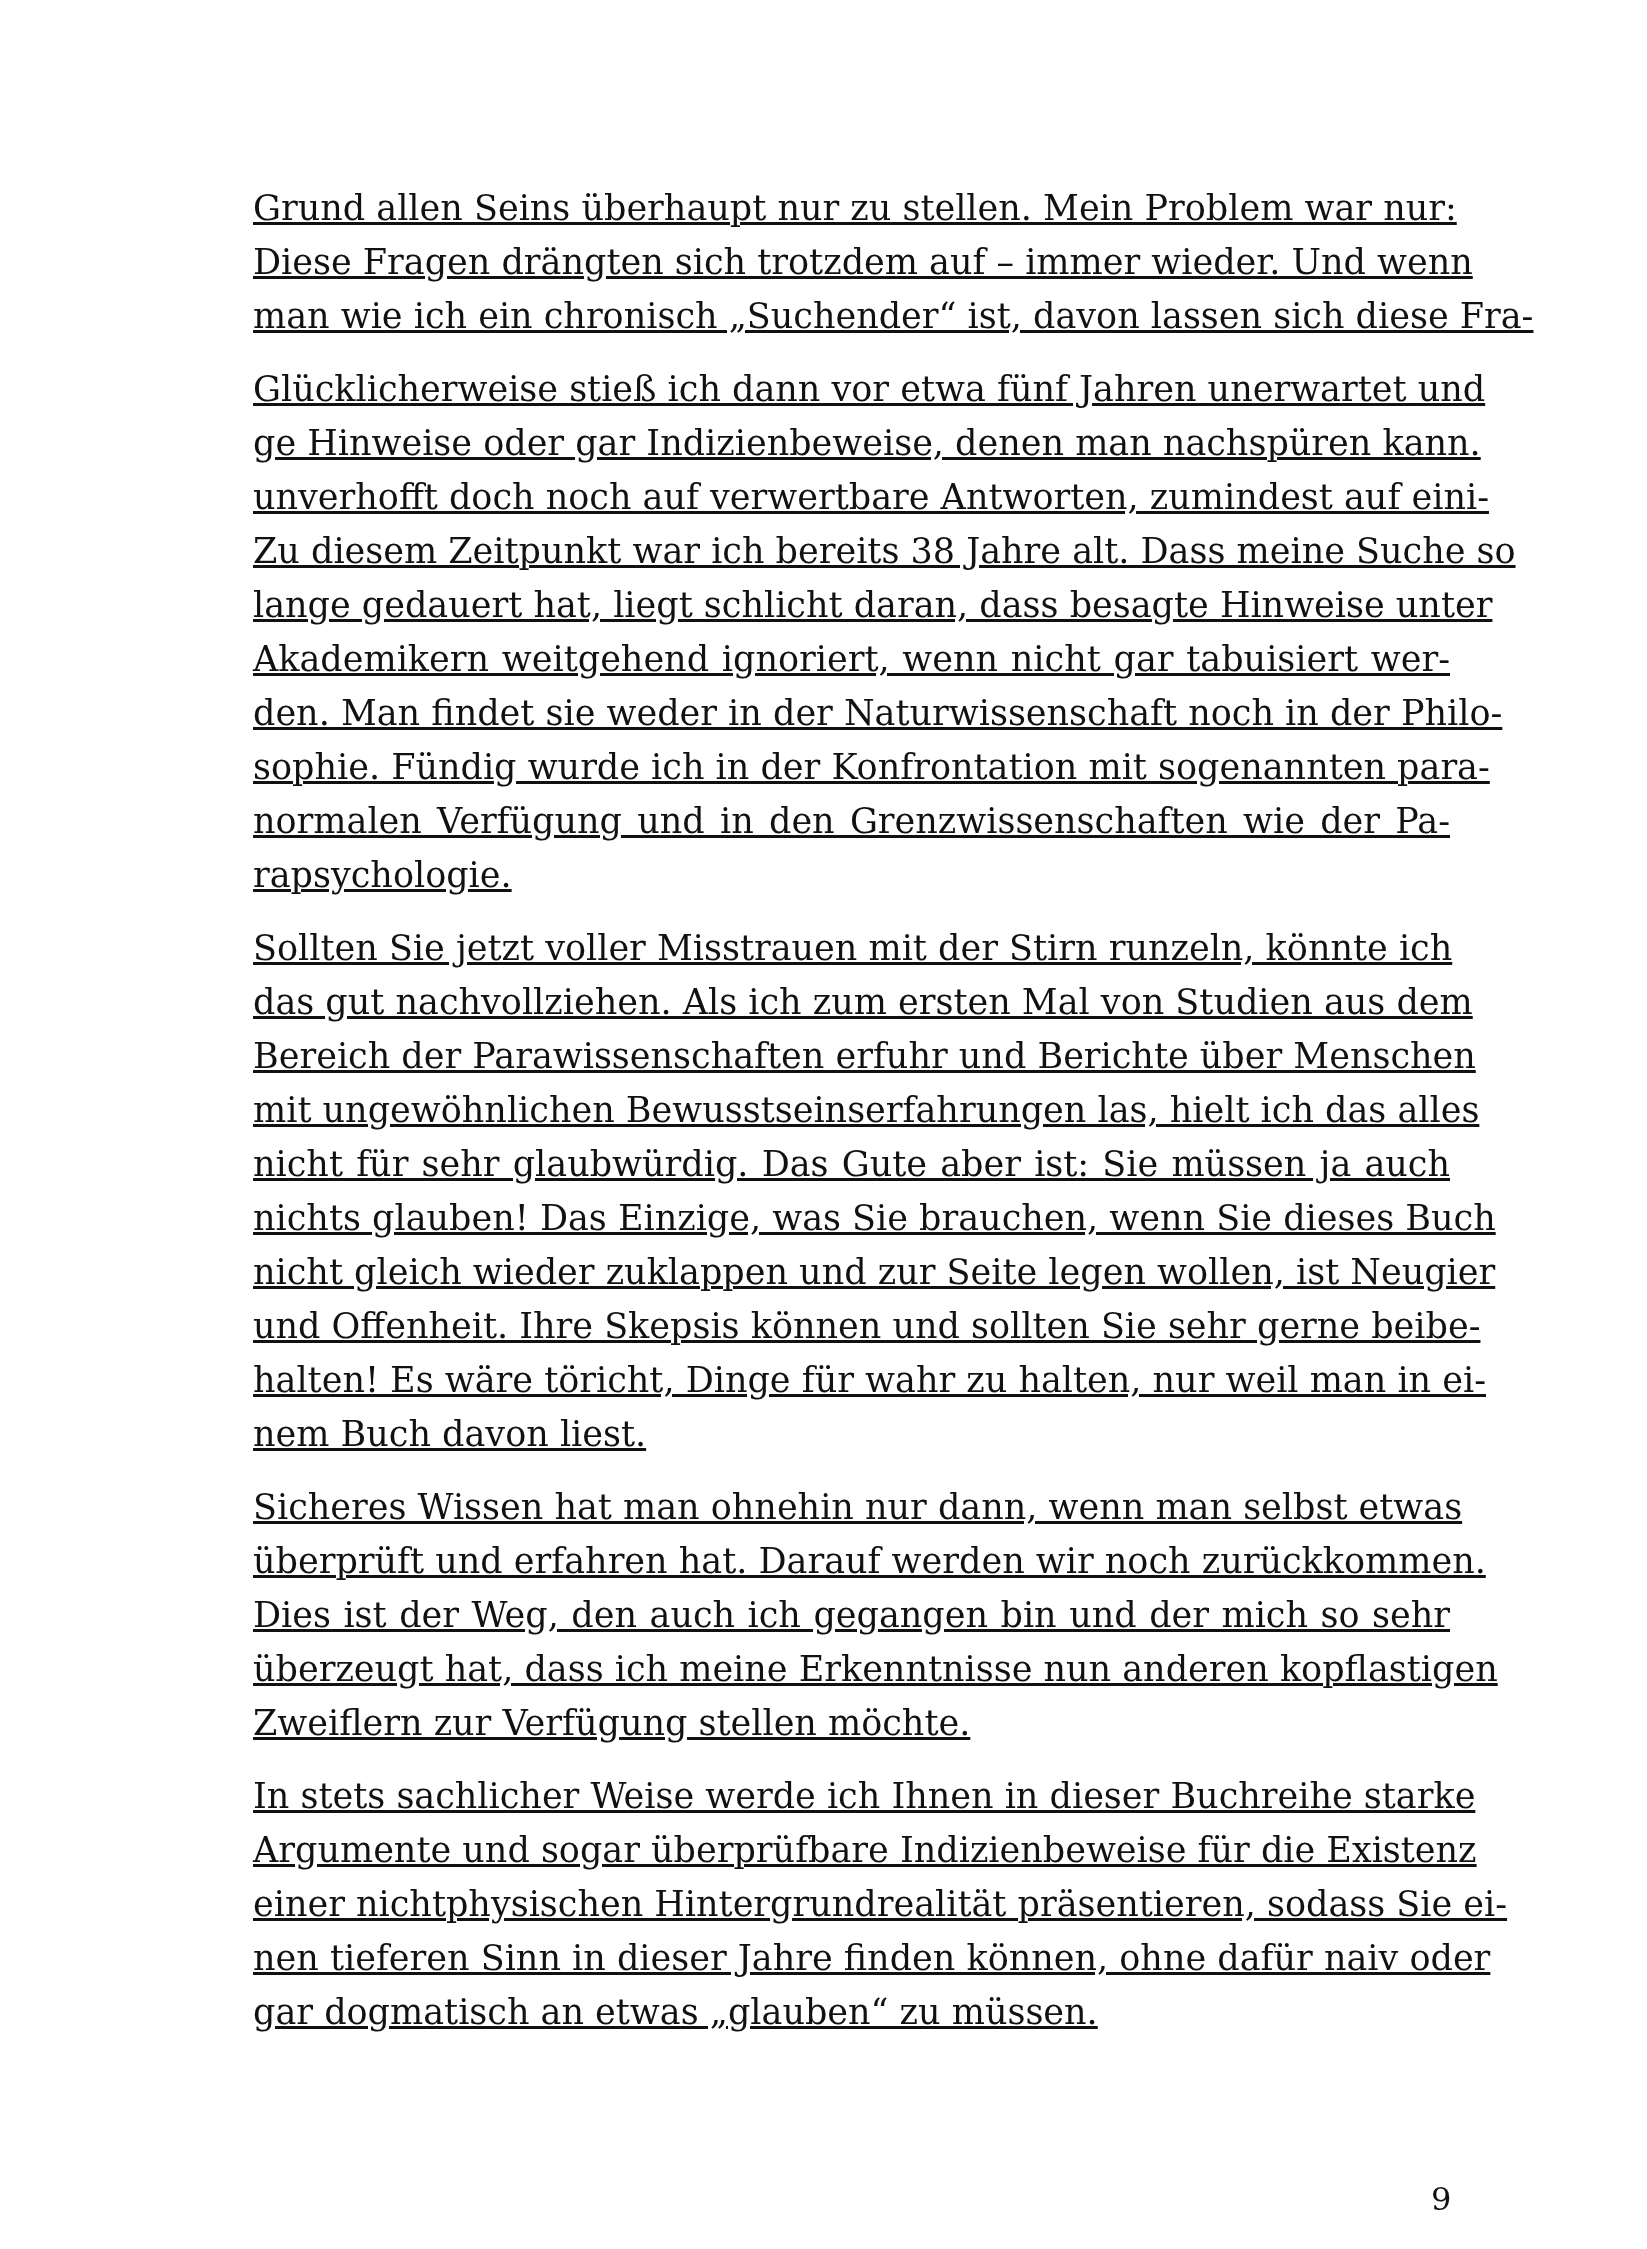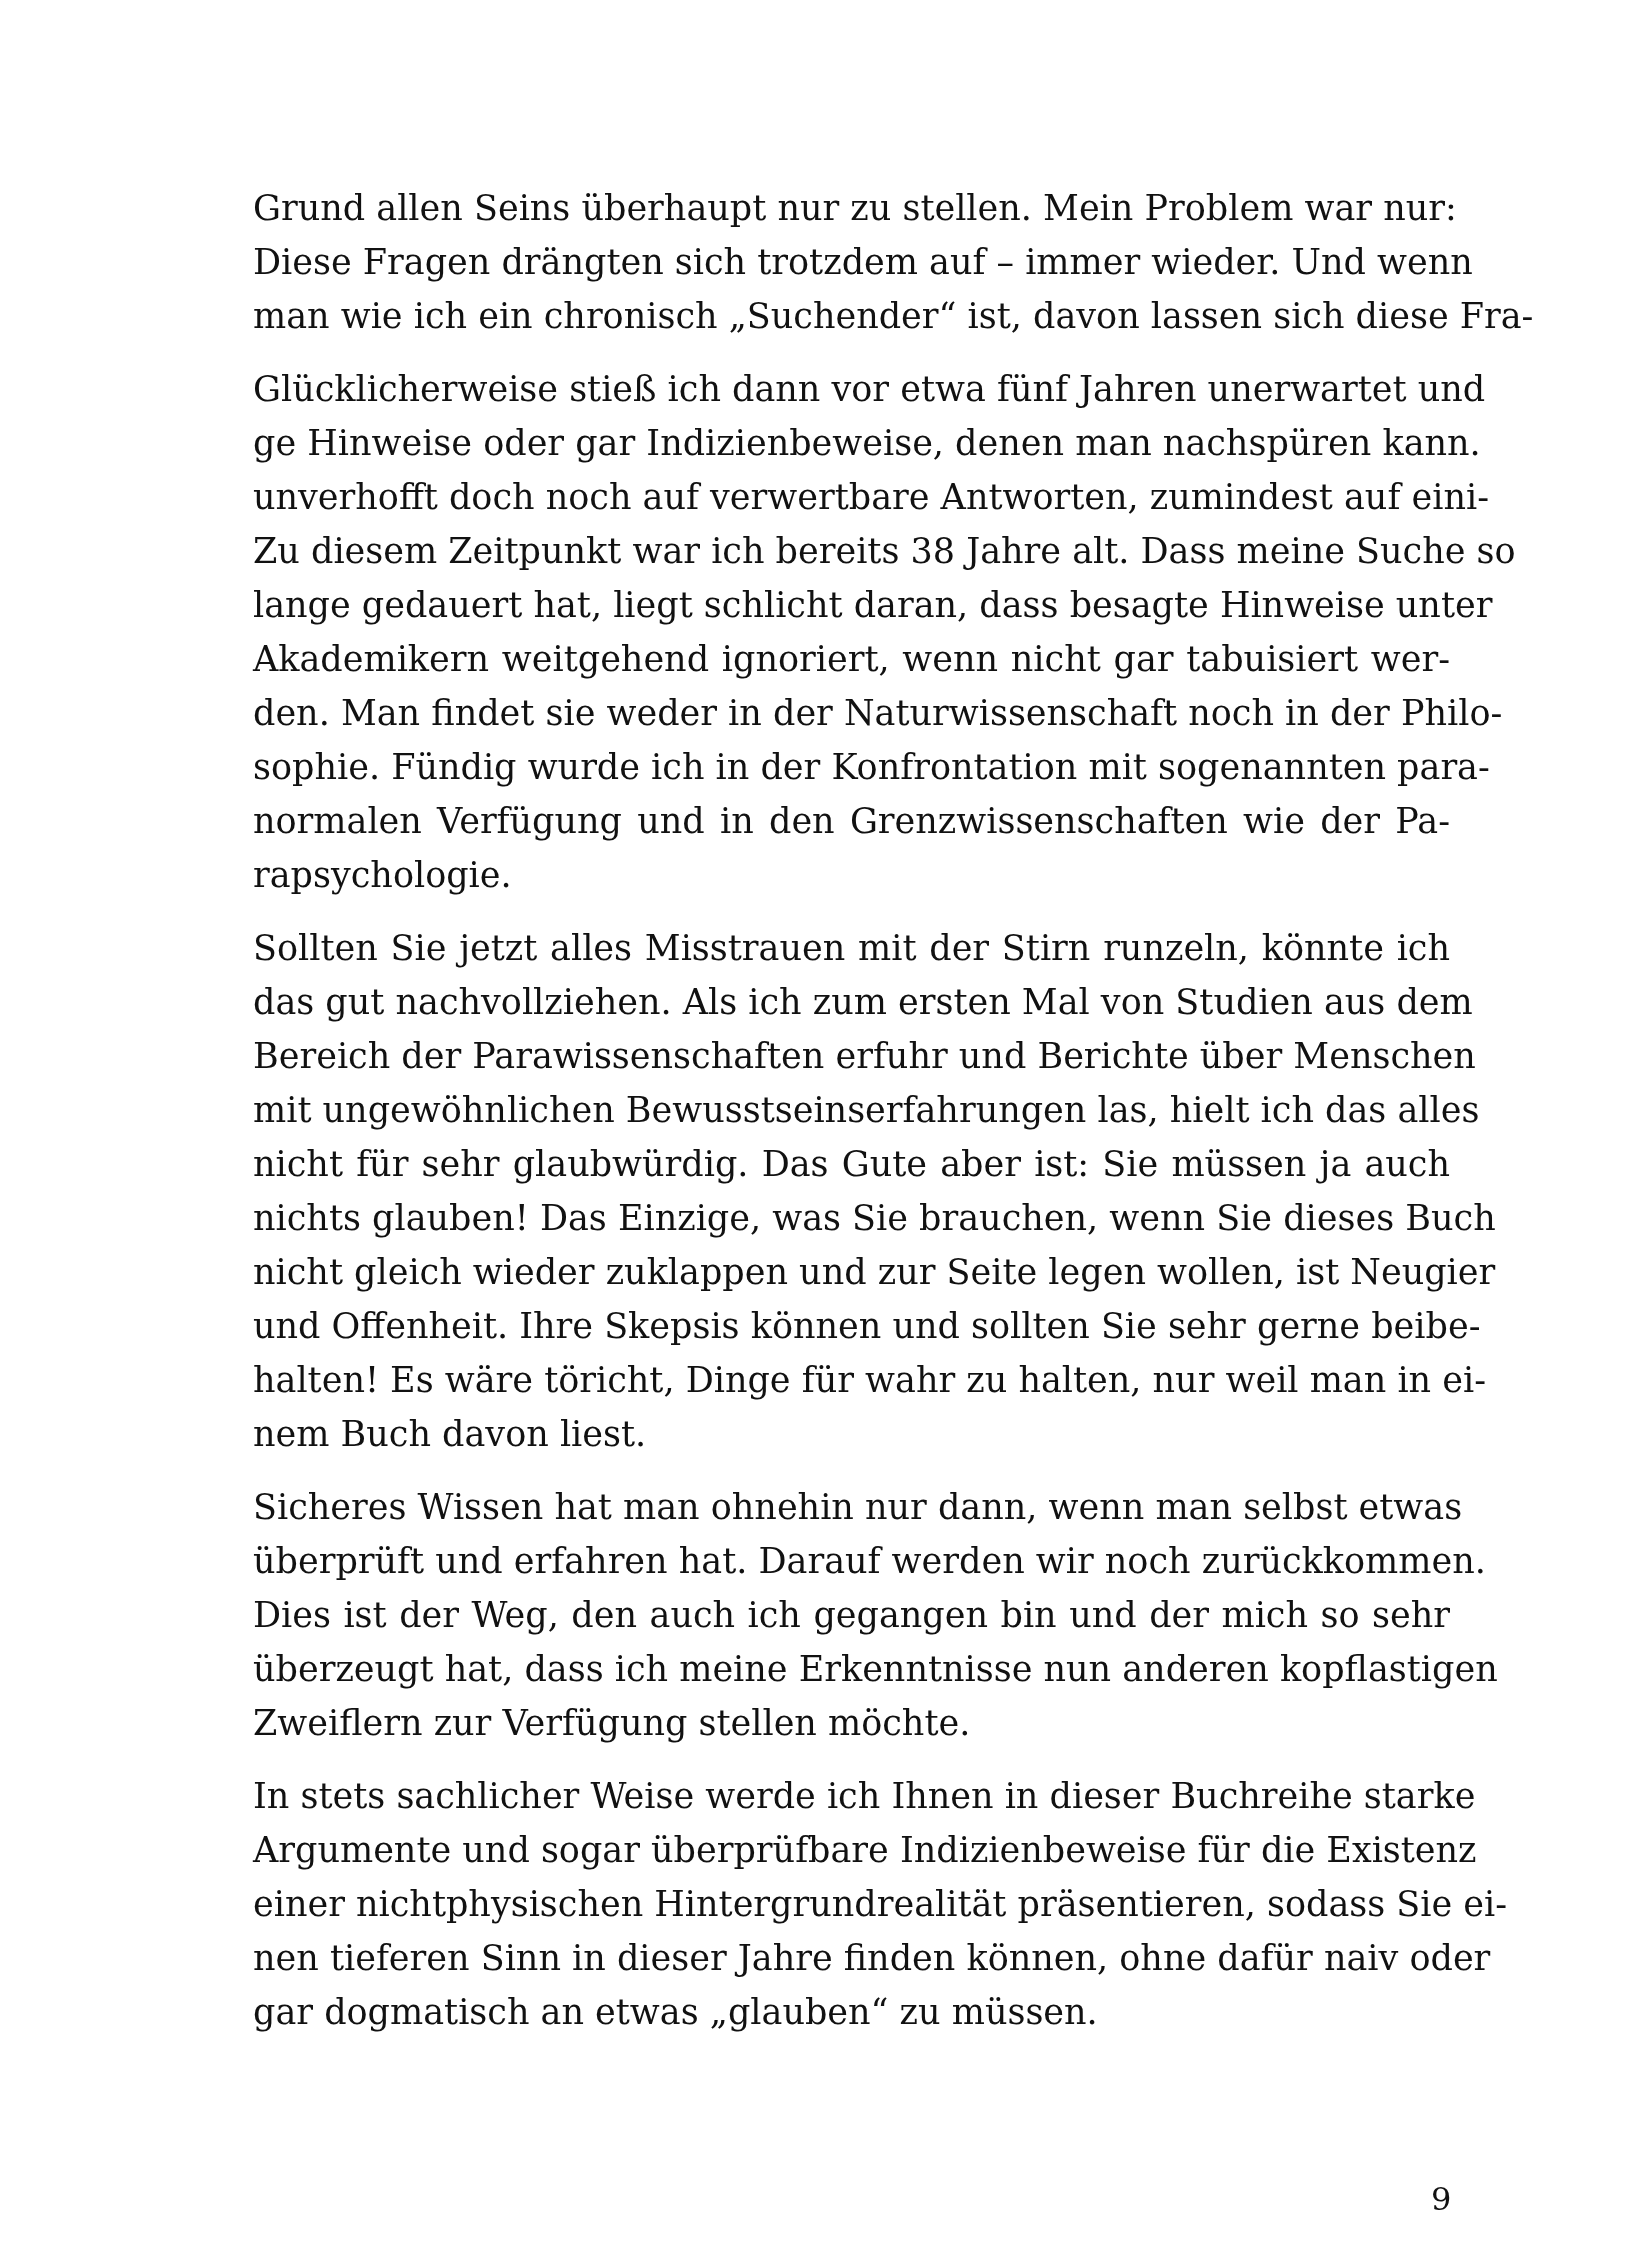--- a/index.html
+++ b/index.html
@@ -10,21 +10,21 @@
     top: 181px;
     width: 1197px;
     font-family: "DejaVu Serif", "Liberation Serif", serif;
     font-size: 35px;
     line-height: 54px;
     color: #111111;
     text-align: justify;
     hyphens: manual;
   }
   .para { margin: 0 0 19px 0; }
-  .line { display: block; text-align: justify; text-align-last: justify; white-space: nowrap; overflow: visible; }
+  .line { display: block; text-align: justify; text-align-last: justify; white-space: nowrap; overflow: visible; text-decoration: underline; }
   .line.last { text-align-last: left; }
   .page-number {
     position: absolute;
     left: 1431px;
     top: 2180px;
     font-family: "DejaVu Serif", "Liberation Serif", serif;
     font-size: 32px;
     color: #111111;
   }
 </style>
@@ -43,21 +43,21 @@
     <span class="line">unverhofft doch noch auf verwertbare Antworten, zumindest auf eini-</span>
     <span class="line">Zu diesem Zeitpunkt war ich bereits 38 Jahre alt. Dass meine Suche so</span>
     <span class="line">lange gedauert hat, liegt schlicht daran, dass besagte Hinweise unter</span>
     <span class="line">Akademikern weitgehend ignoriert, wenn nicht gar tabuisiert wer-</span>
     <span class="line">den. Man findet sie weder in der Naturwissenschaft noch in der Philo-</span>
     <span class="line">sophie. Fündig wurde ich in der Konfrontation mit sogenannten para-</span>
     <span class="line">normalen Verfügung und in den Grenzwissenschaften wie der Pa-</span>
     <span class="line last">rapsychologie.</span>
   </p>
   <p class="para">
-    <span class="line">Sollten Sie jetzt alles Misstrauen mit der Stirn runzeln, könnte ich</span>
+    <span class="line">Sollten Sie jetzt voller Misstrauen mit der Stirn runzeln, könnte ich</span>
     <span class="line">das gut nachvollziehen. Als ich zum ersten Mal von Studien aus dem</span>
     <span class="line">Bereich der Parawissenschaften erfuhr und Berichte über Menschen</span>
     <span class="line">mit ungewöhnlichen Bewusstseinserfahrungen las, hielt ich das alles</span>
     <span class="line">nicht für sehr glaubwürdig. Das Gute aber ist: Sie müssen ja auch</span>
     <span class="line">nichts glauben! Das Einzige, was Sie brauchen, wenn Sie dieses Buch</span>
     <span class="line">nicht gleich wieder zuklappen und zur Seite legen wollen, ist Neugier</span>
     <span class="line">und Offenheit. Ihre Skepsis können und sollten Sie sehr gerne beibe-</span>
     <span class="line">halten! Es wäre töricht, Dinge für wahr zu halten, nur weil man in ei-</span>
     <span class="line last">nem Buch davon liest.</span>
   </p>

